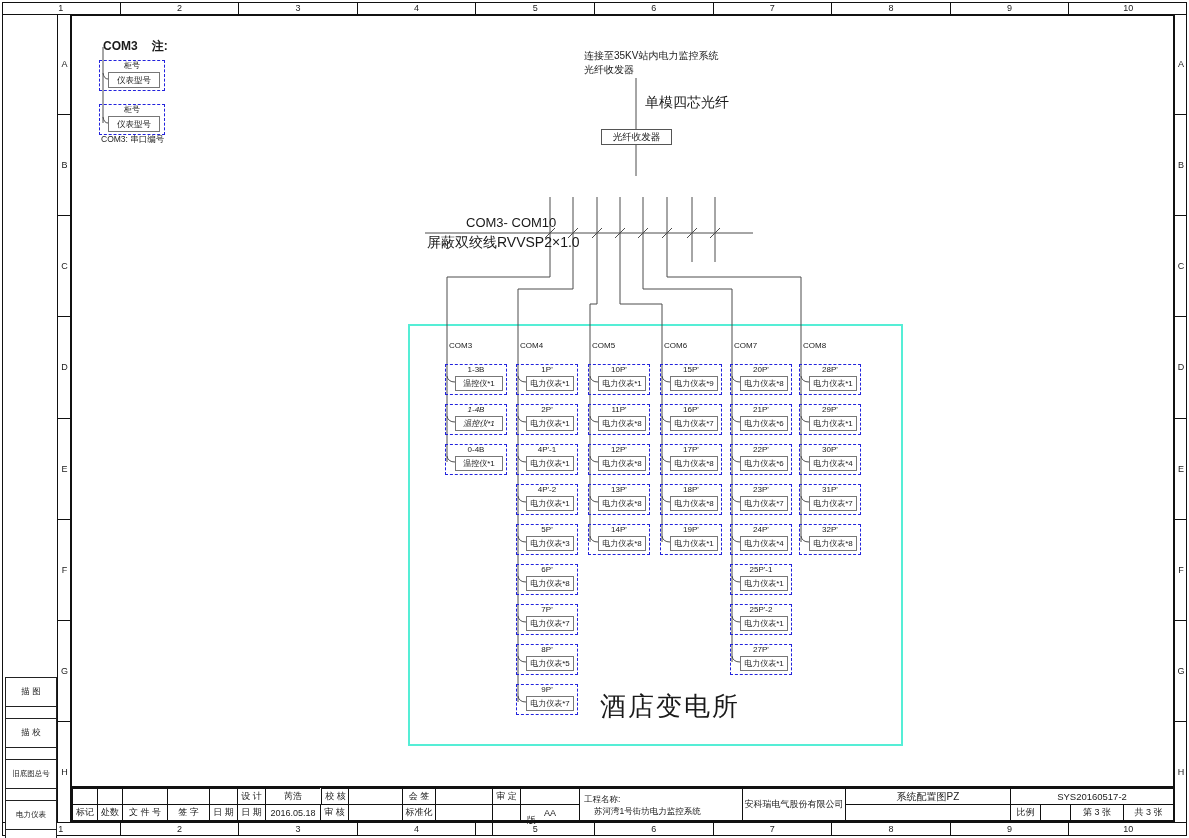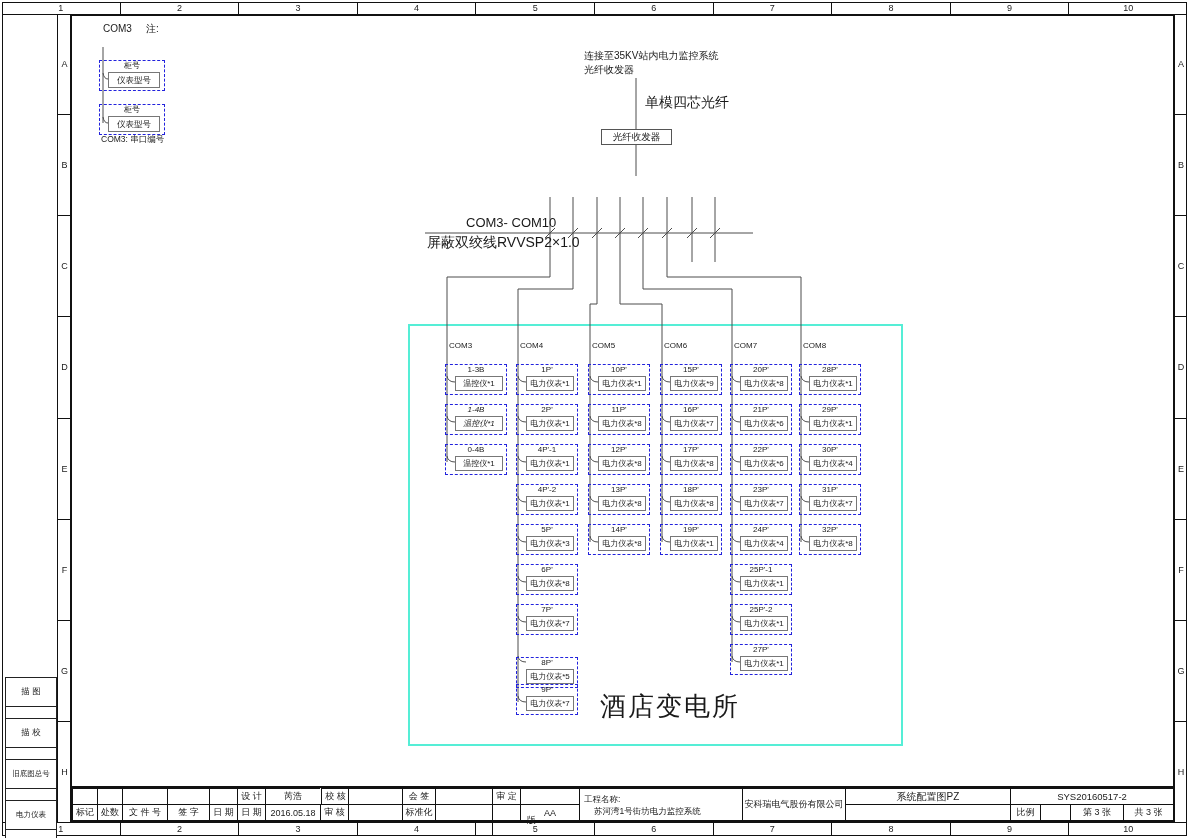--- a/index.html
+++ b/index.html
@@ -152,21 +152,21 @@
       <path d="M732,576 Q733,582 740,582" fill="none" stroke="#4d4d4d" stroke-width="1"></path>
       <path d="M732,616 Q733,622 740,622" fill="none" stroke="#4d4d4d" stroke-width="1"></path>
       <path d="M732,656 Q733,662 740,662" fill="none" stroke="#4d4d4d" stroke-width="1"></path>
       <path d="M801,376 Q802,382 809,382" fill="none" stroke="#4d4d4d" stroke-width="1"></path>
       <path d="M801,416 Q802,422 809,422" fill="none" stroke="#4d4d4d" stroke-width="1"></path>
       <path d="M801,456 Q802,462 809,462" fill="none" stroke="#4d4d4d" stroke-width="1"></path>
       <path d="M801,496 Q802,502 809,502" fill="none" stroke="#4d4d4d" stroke-width="1"></path>
       <path d="M801,536 Q802,542 809,542" fill="none" stroke="#4d4d4d" stroke-width="1"></path>
     </svg>
 
-  <div class="abs" style="left:103px;top:22px;font-size:10px;white-space:nowrap;">
+  <div class="abs" style="left:103px;top:38px;font-size:12px;white-space:nowrap;font-weight:bold;">
     <span>COM3</span><span style="margin-left:14px;">注:</span>
   </div>
   <div class="abs dash" style="left:99px;top:60px;width:66px;height:31px;">
     <div class="devlab">柜号</div>
     <div class="legend-model">仪表型号</div>
   </div>
   <div class="abs dash" style="left:99px;top:104px;width:66px;height:31px;">
     <div class="devlab">柜号</div>
     <div class="legend-model">仪表型号</div>
   </div>
@@ -217,21 +217,21 @@
         <div class="devmeter">电力仪表*3</div>
       </div>
       <div class="dev" style="left: 516px; top: 564px;">
         <div class="devlab">6P'</div>
         <div class="devmeter">电力仪表*8</div>
       </div>
       <div class="dev" style="left: 516px; top: 604px;">
         <div class="devlab">7P'</div>
         <div class="devmeter">电力仪表*7</div>
       </div>
-      <div class="dev" style="left: 516px; top: 644px; margin-top: 13px;">
+      <div class="dev" style="left: 516px; top: 644px;">
         <div class="devlab">8P'</div>
         <div class="devmeter">电力仪表*5</div>
       </div>
       <div class="dev" style="left: 516px; top: 684px;">
         <div class="devlab">9P'</div>
         <div class="devmeter">电力仪表*7</div>
       </div>
       <div class="comlab" style="left: 592px; top: 341px;">COM5</div>
       <div class="dev" style="left: 588px; top: 364px;">
         <div class="devlab">10P'</div>

